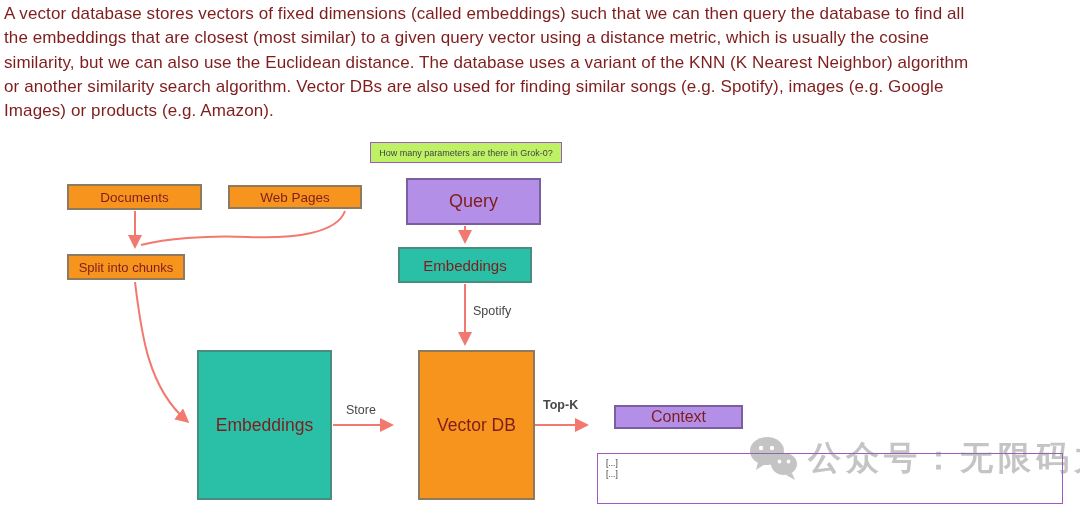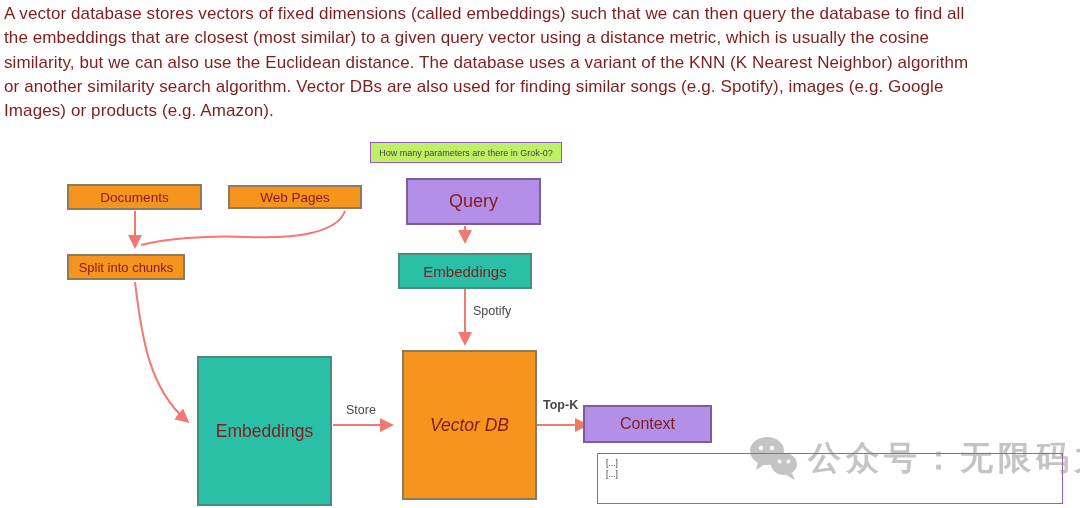--- a/index.html
+++ b/index.html
@@ -11,31 +11,31 @@
   .intro {
     position: absolute; left: 4px; top: 2px; width: 978px;
     font-size: 17px; line-height: 24.3px; color: #7f1d1d;
     letter-spacing: 0.1px;
   }
   .node {
     position: absolute; display: flex; align-items: center; justify-content: center;
     color: #7f1d1d; text-align: center; white-space: nowrap;
   }
   .node.orange { background: #f7941e; border: 2px solid #8d7b60; }
-  .node.teal   { background: #2ac0a7; border: 2px solid #4a8c80; margin-top: 6px; }
+  .node.teal   { background: #2ac0a7; border: 2px solid #4a8c80; }
   .node.purple { background: #b38fe8; border: 2px solid #7a5e9e; }
 
   .n-documents { left: 67px;  top: 184px; width: 135px; height: 26px; font-size: 13.5px; }
   .n-webpages  { left: 228px; top: 185px; width: 134px; height: 24px; font-size: 13.5px; }
   .n-split     { left: 67px;  top: 254px; width: 118px; height: 26px; font-size: 13px; }
   .n-query     { left: 380px; top: 178px; width: 135px; height: 47px; font-size: 18px; margin-left: 26px; }
   .n-embq      { left: 398px; top: 247px; width: 134px; height: 36px; font-size: 15px; }
   .n-embbig    { left: 197px; top: 350px; width: 135px; height: 150px; font-size: 17.5px; }
-  .n-vectordb  { left: 402px; top: 350px; width: 135px; height: 150px; font-size: 17.5px; font-style: italic; }
-  .n-context   { left: 583px; top: 405px; width: 129px; height: 38px; font-size: 16px; text-align: center; }
+  .n-vectordb  { left: 418px; top: 350px; width: 117px; height: 150px; font-size: 17.5px; }
+  .n-context   { left: 614px; top: 405px; width: 129px; height: 24px; font-size: 16px; text-align: center; }
 
   .prompt-box {
     position: absolute; left: 370px; top: 142px; width: 192px; height: 21px;
     background: #bef264; border: 1.5px solid #9c5bc4;
     display: flex; align-items: center; justify-content: center;
     font-size: 9px; color: #444444; white-space: nowrap;
   }
   .edge-label {
     position: absolute; font-size: 12.5px; color: #474747; white-space: nowrap;
   }

